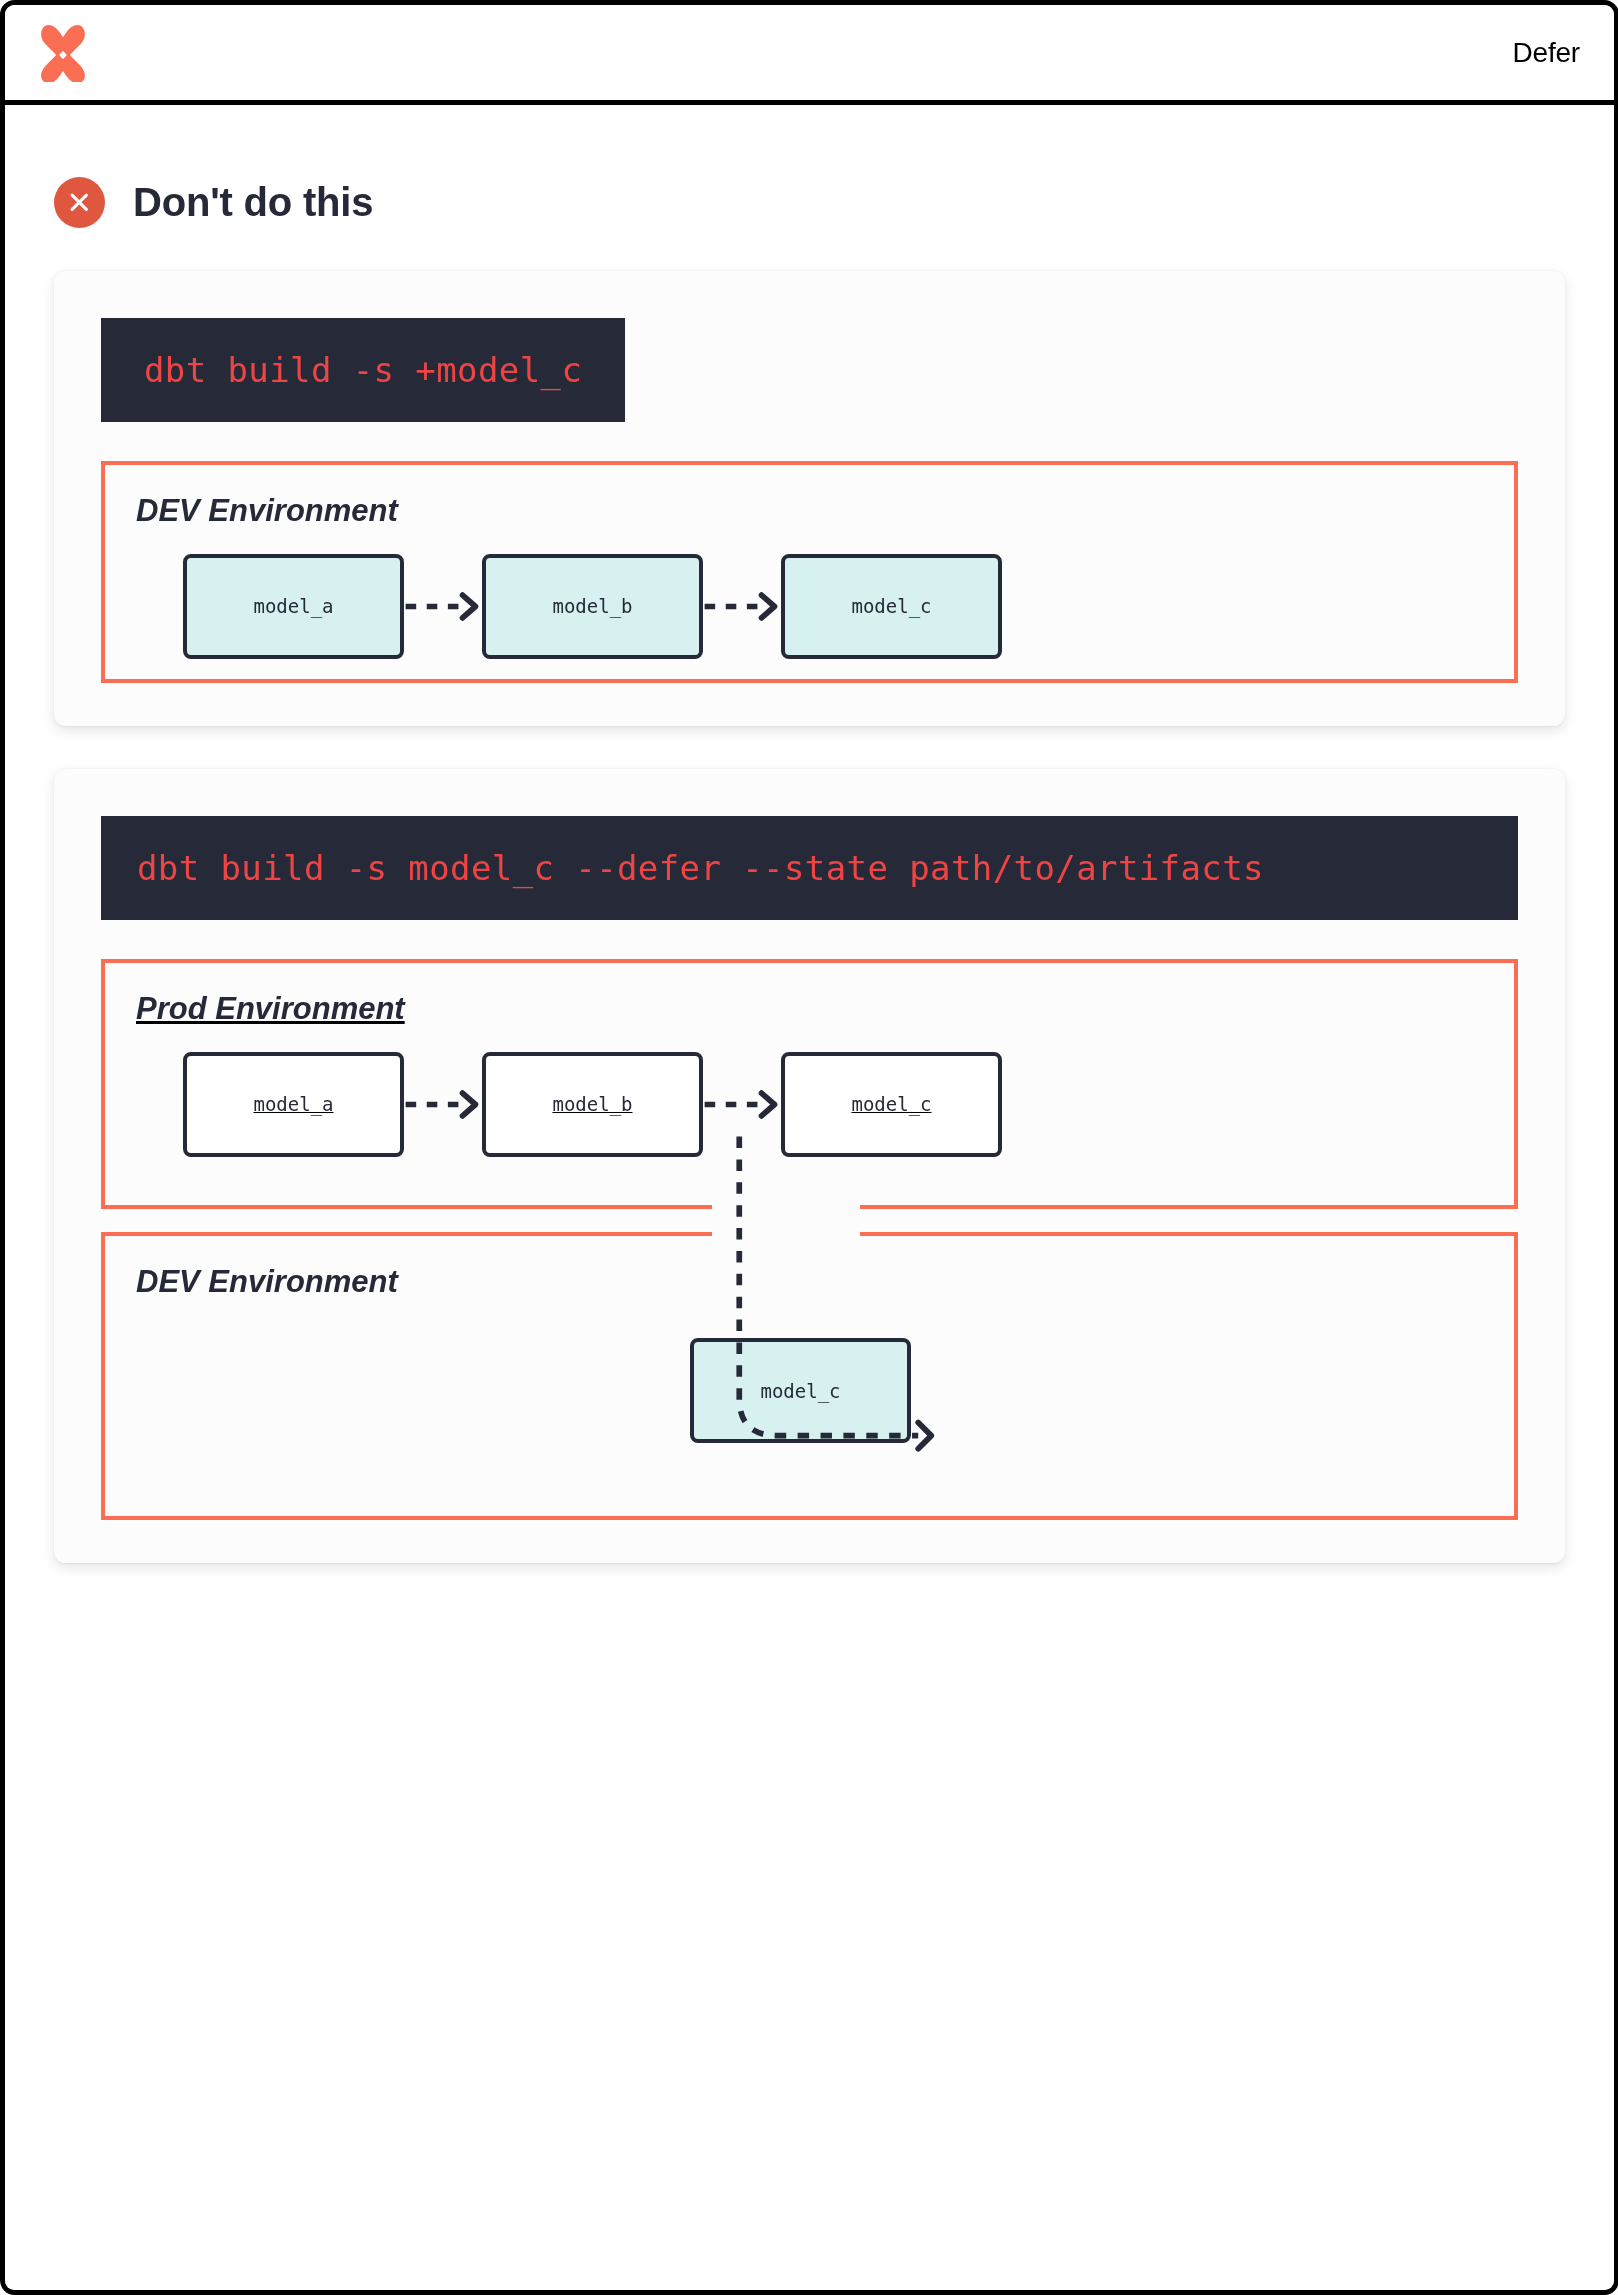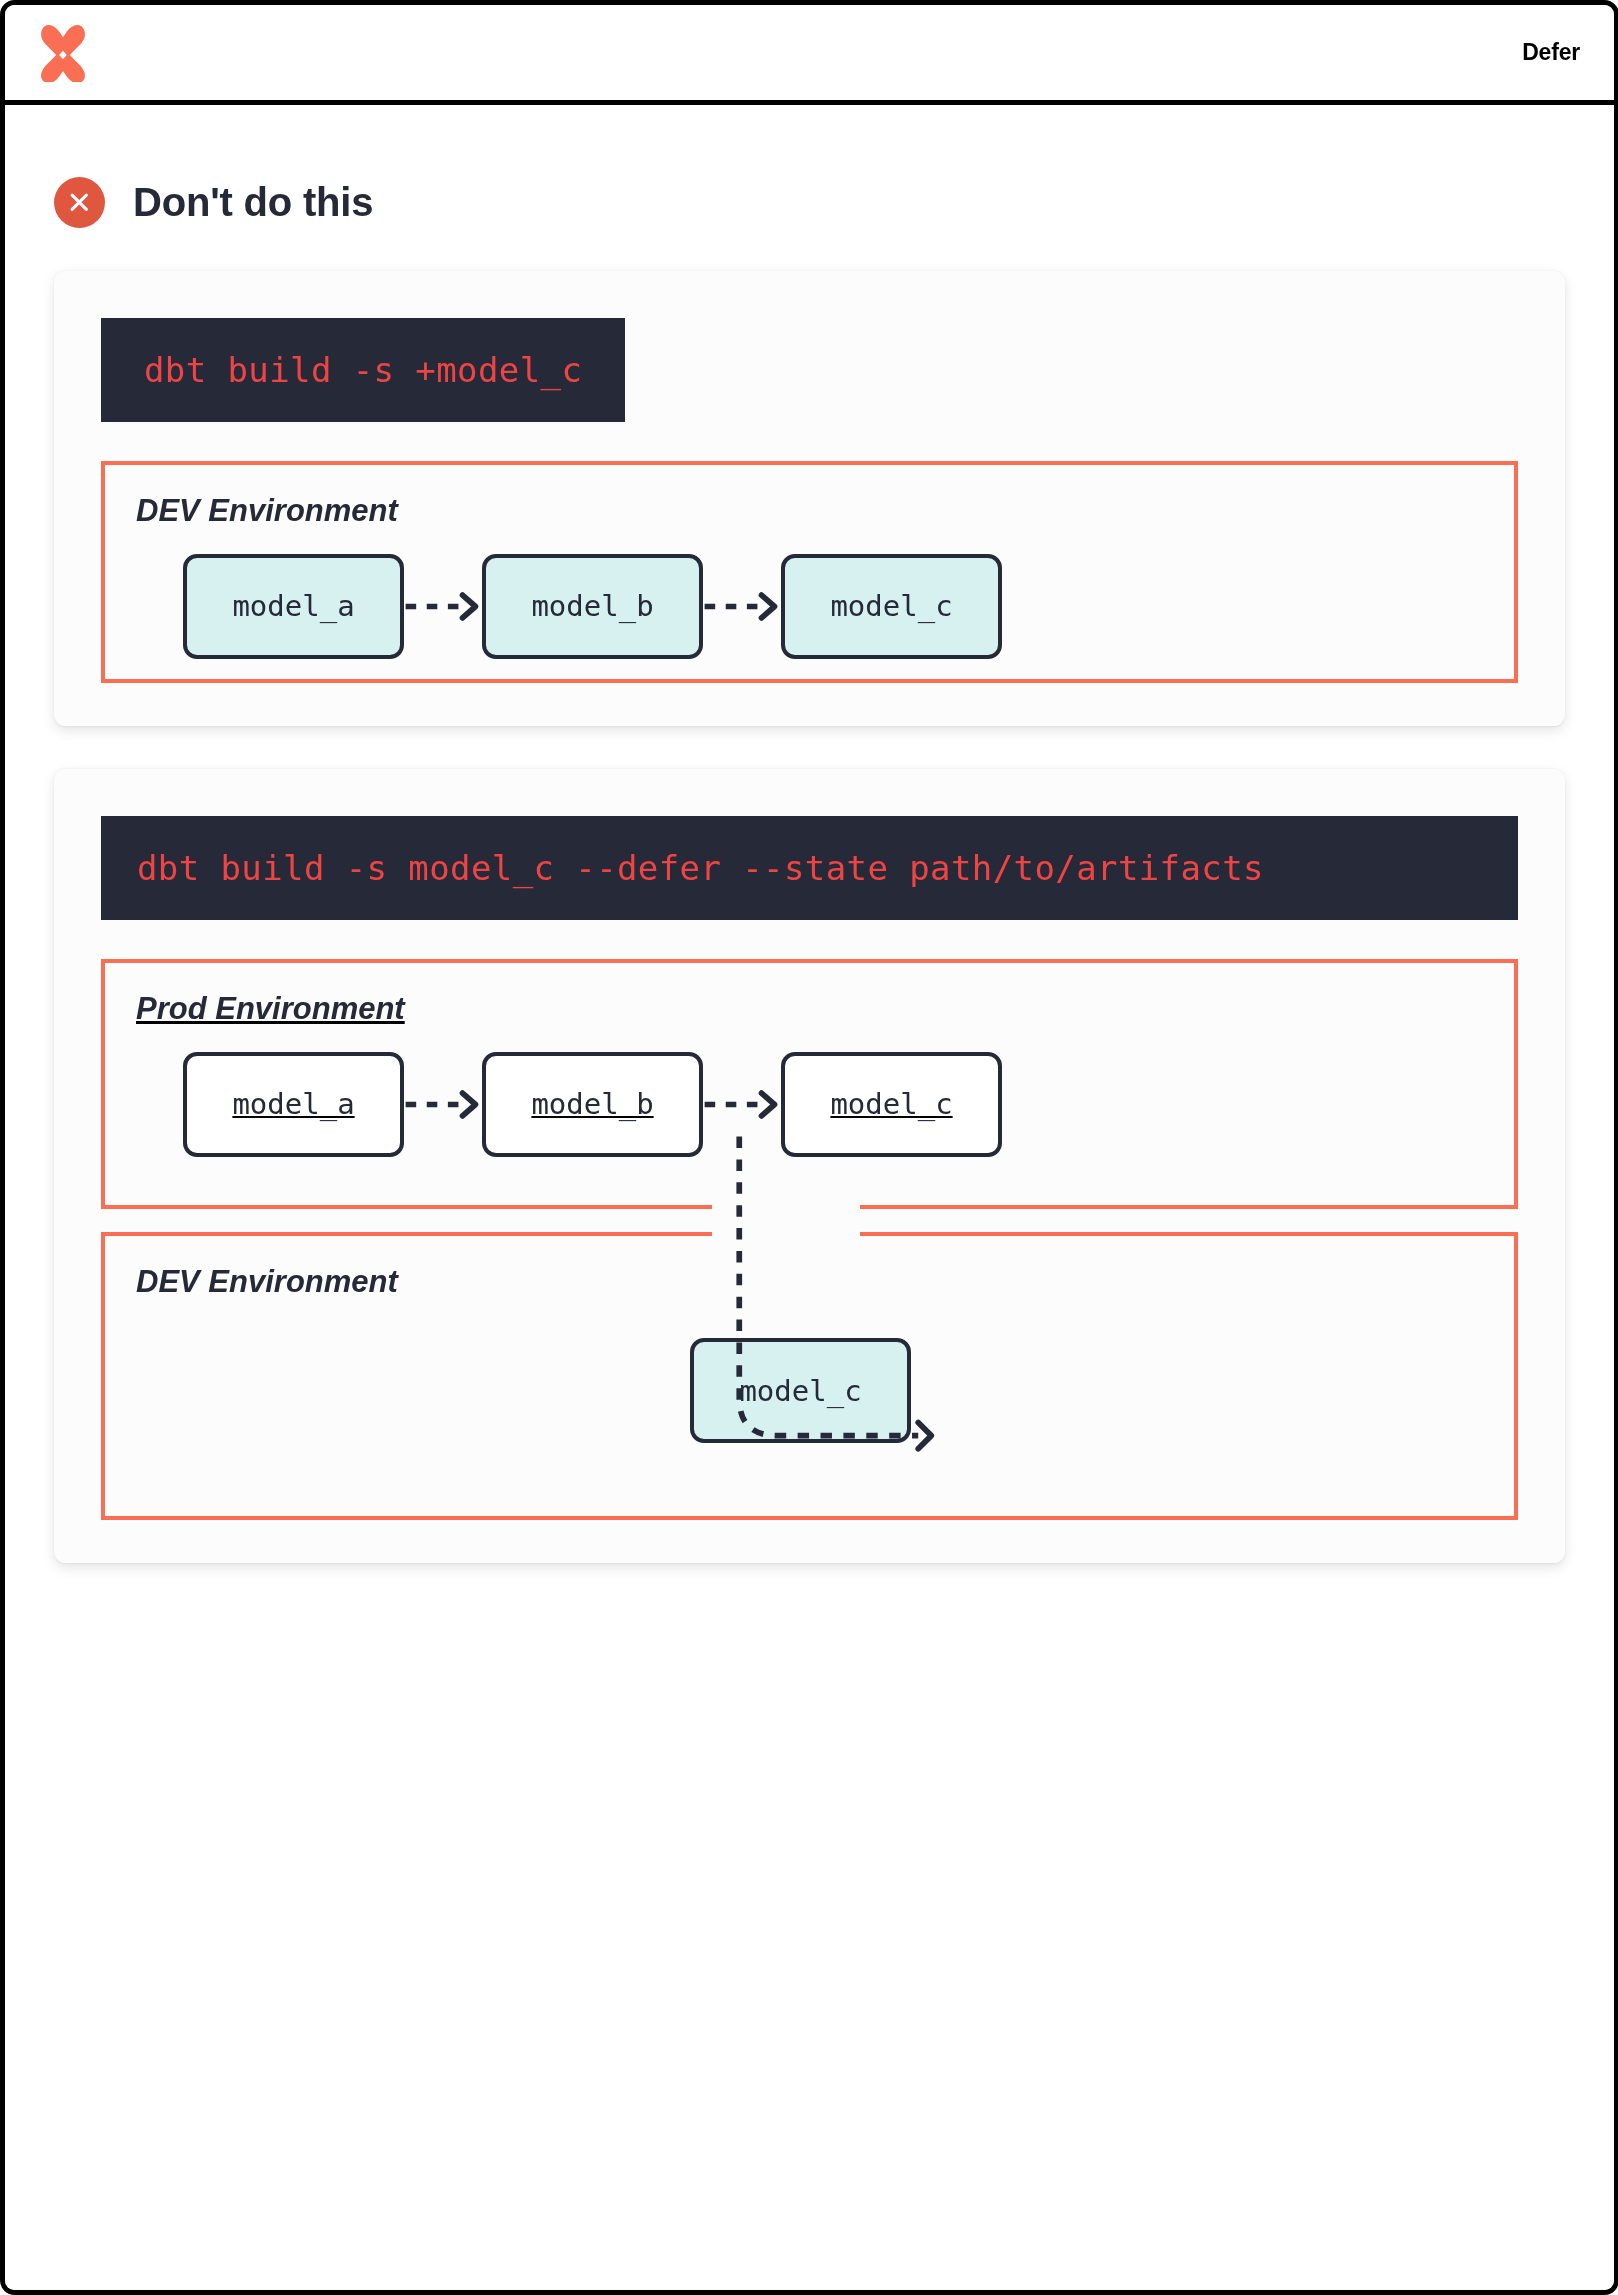--- a/index.html
+++ b/index.html
@@ -35,22 +35,22 @@
     padding: 0 34px 0 31px;
   }
 
   .dbt-logo {
     width: 54px;
     height: 59px;
     display: block;
   }
 
   .header-title {
-    font-size: 23px;
-    font-weight: bold;
+    font-size: 28px;
+    font-weight: normal;
     color: #000000;
     letter-spacing: -0.2px;
   }
 
   
   .content {
     position: absolute;
     left: 0; top: 100px;
     width: 100%;
     bottom: 0;
@@ -129,26 +129,26 @@
   .row {
     display: flex;
     align-items: center;
     padding-left: 47px;
   }
 
   .model {
     width: 221px;
     height: 105px;
     border: 4.9px solid #262A38;
-    border-radius: 14px;
+    border-radius: 8px;
     display: flex;
     align-items: center;
     justify-content: center;
     font-family: "DejaVu Sans Mono", monospace;
-    font-size: 29px;
+    font-size: 19px;
     color: #262A38;
     flex: none;
     background: #ffffff;
   }
   .model.filled { background: #D6F1EF; }
 
   
   .arrow {
     width: 78px;
     height: 33px;

